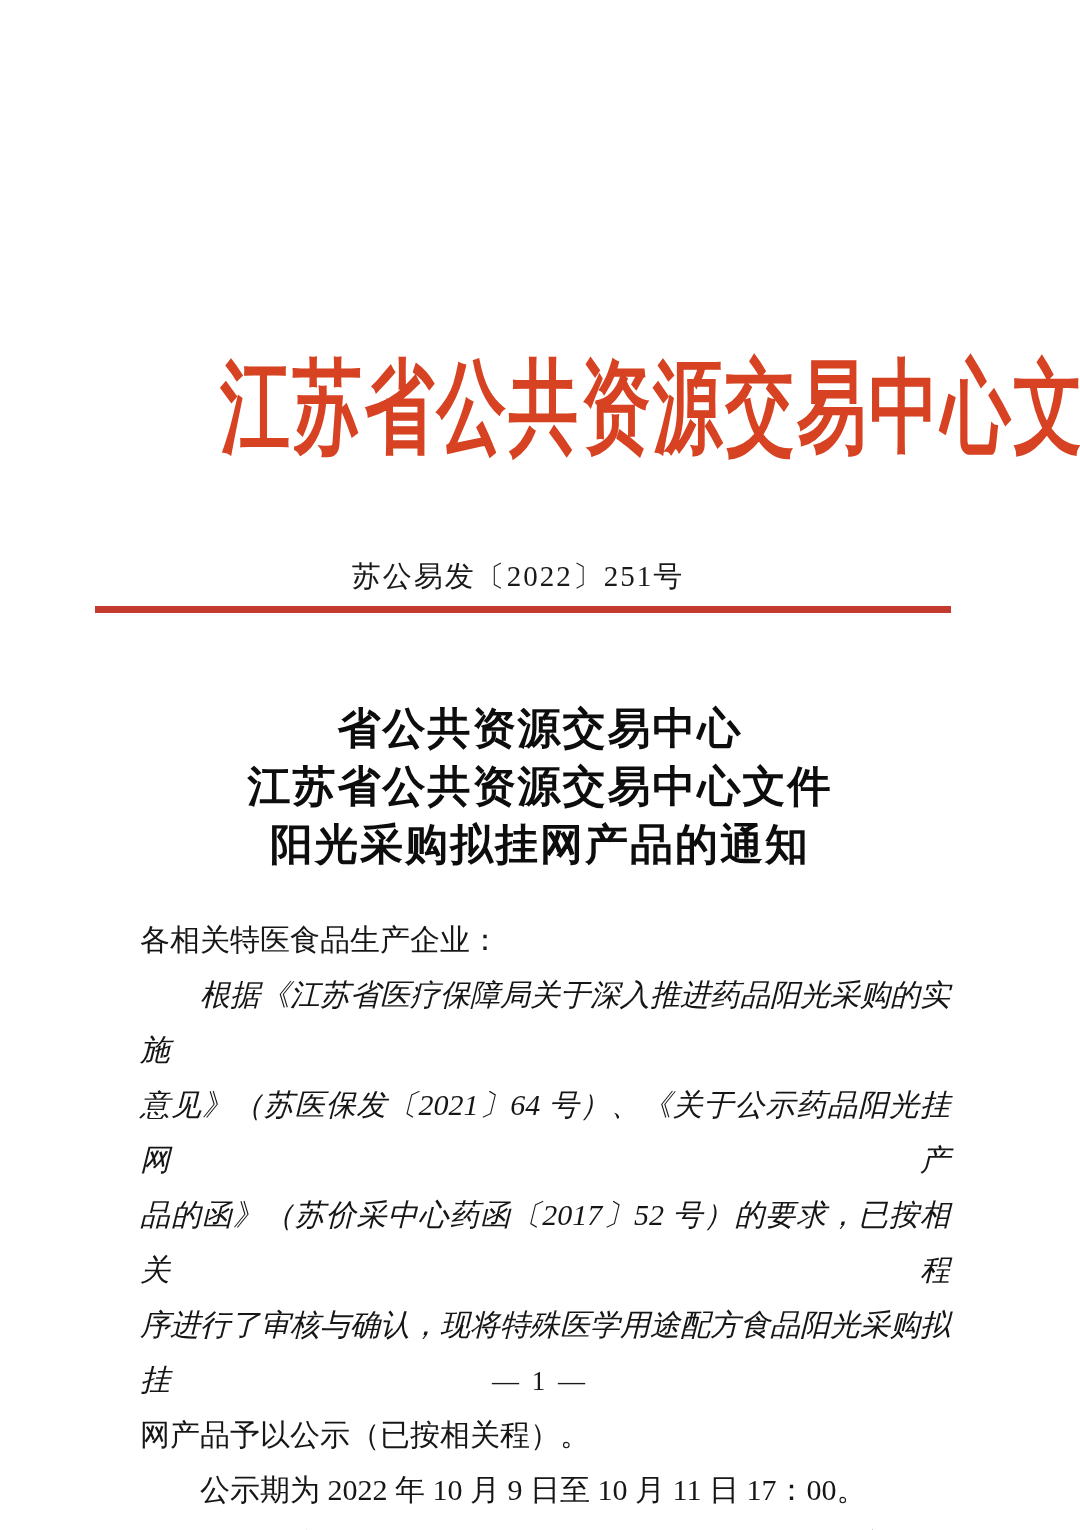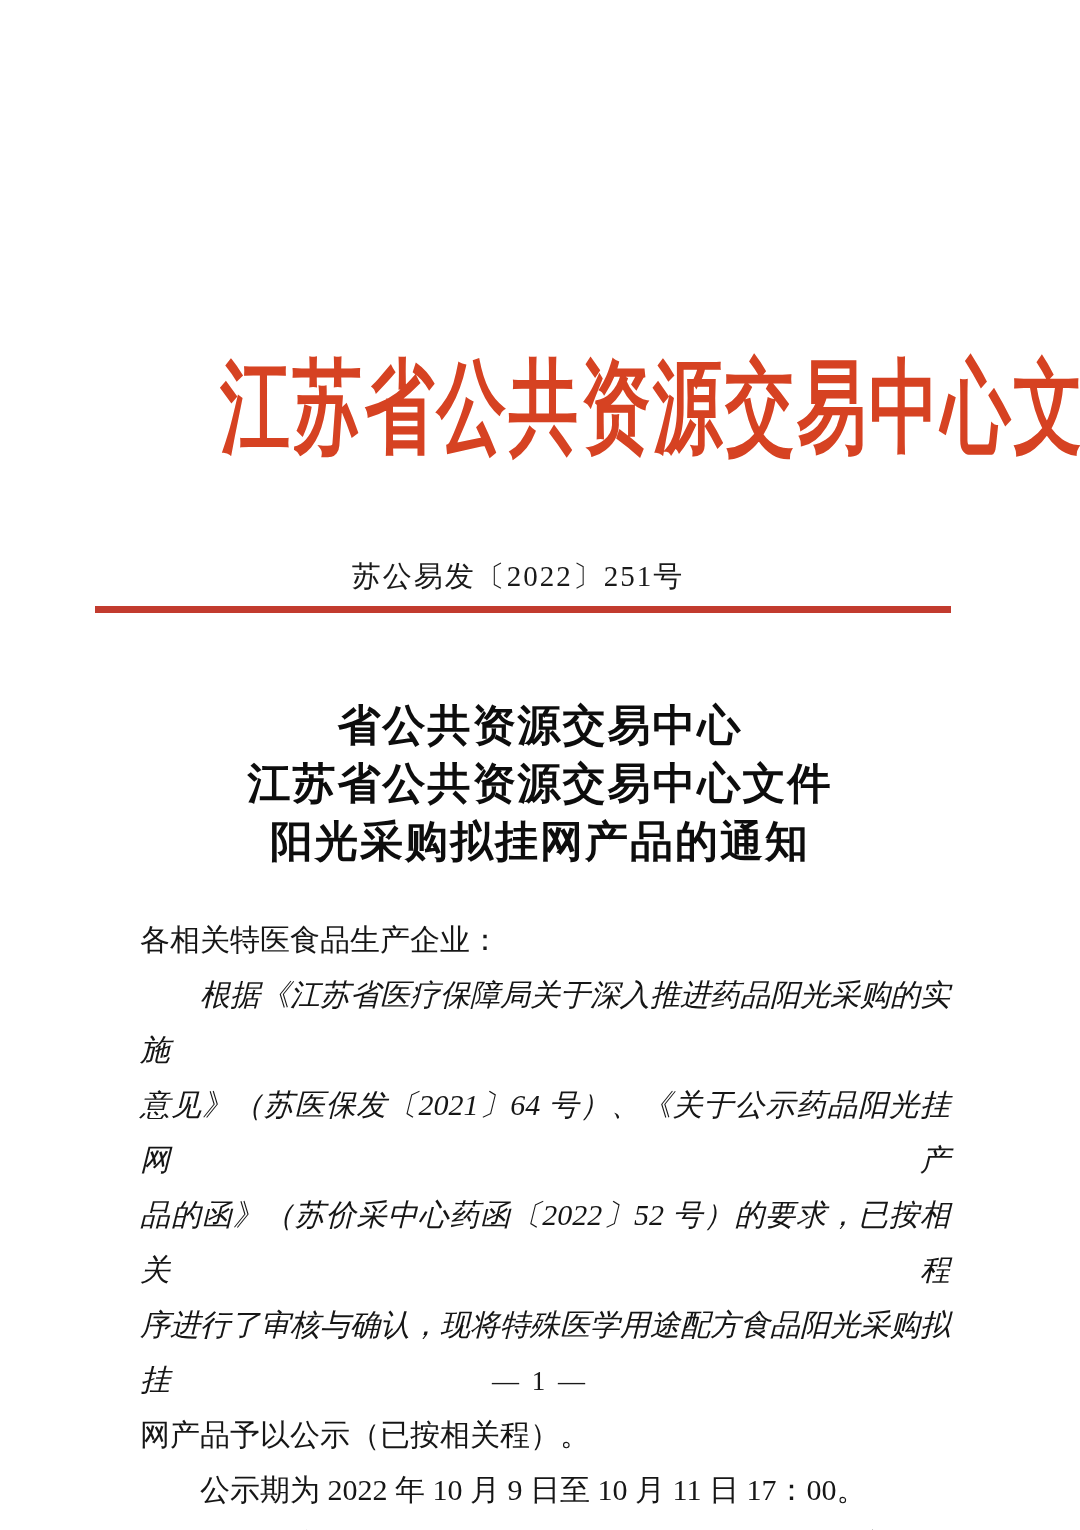--- a/index.html
+++ b/index.html
@@ -63,21 +63,20 @@
     position: absolute;
     top: 700px;
     left: 0;
     width: 1080px;
     text-align: center;
     font-weight: bold;
     font-size: 43px;
     line-height: 58px;
     letter-spacing: 2px;
     color: #0d0d0d;
-    font-family: Liberation Mono, monospace;
   }
   
   .body-text {
     position: absolute;
     top: 912px;
     left: 112px;
     width: 838px;
     font-size: 30px;
     line-height: 55px;
     color: #161616;
@@ -118,21 +117,21 @@
   <div class="title-block">
     <div class="title-line">省公共资源交易中心</div>
     <div class="title-line">江苏省公共资源交易中心文件</div>
     <div class="title-line">阳光采购拟挂网产品的通知</div>
   </div>
 
   <div class="body-text">
     <div class="line">各相关特医食品生产企业：</div>
     <div class="line indent just">根据《江苏省医疗保障局关于深入推进药品阳光采购的实施</div>
     <div class="line just">意见》（苏医保发〔2021〕64 号）、《关于公示药品阳光挂网产</div>
-    <div class="line just">品的函》（苏价采中心药函〔2022〕52 号）的要求，已按相关程</div>
+    <div class="line just">品的函》（苏价采中心药函〔2017〕52 号）的要求，已按相关程</div>
     <div class="line just">序进行了审核与确认，现将特殊医学用途配方食品阳光采购拟挂</div>
     <div class="line">网产品予以公示（已按相关程）。</div>
     <div class="line indent">公示期为 2022 年 10 月 9 日至 10 月 11 日 17：00。</div>
     <div class="line indent">如有异议，企业须在公示期内通过江苏省公共资源交易平台</div>
   </div>
 
   <div class="page-number">— 1 —</div>
 
 </div>
 

